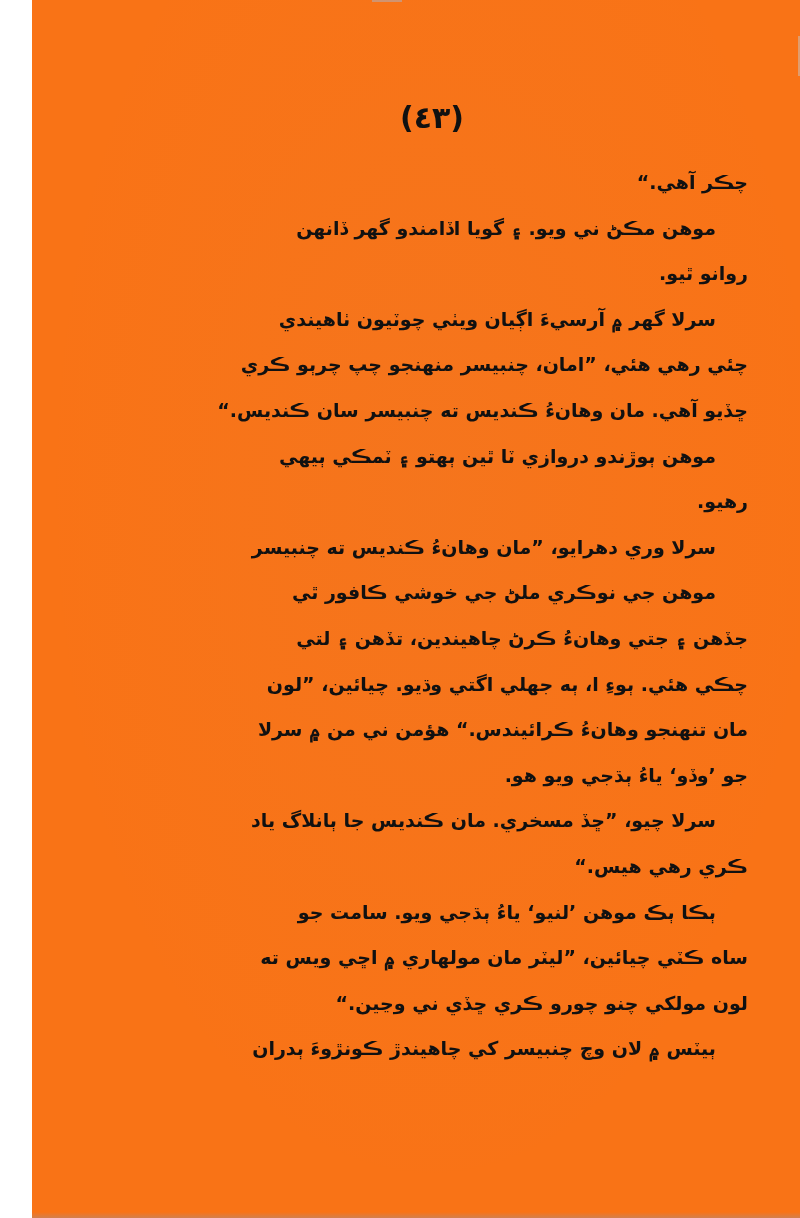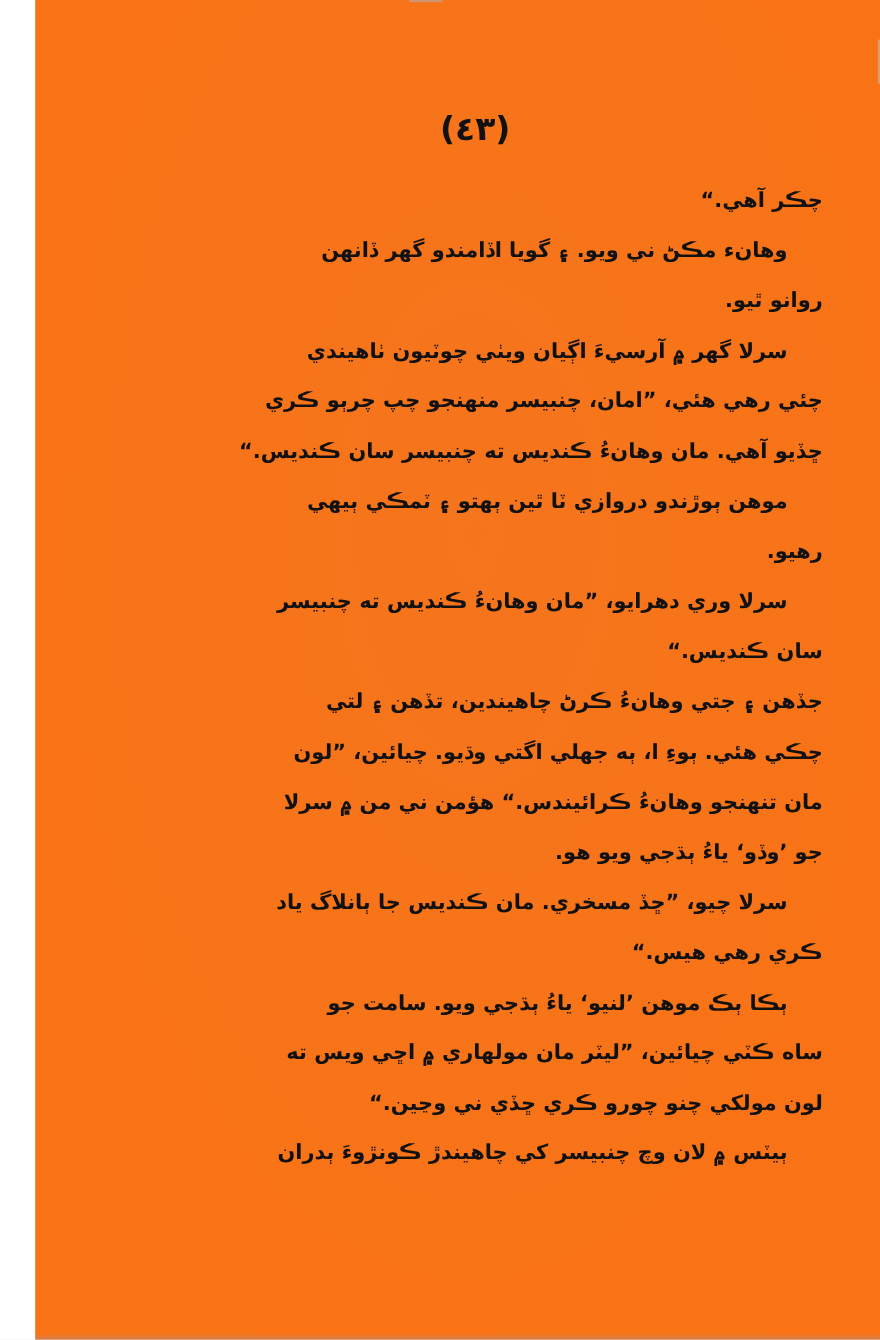--- a/index.html
+++ b/index.html
@@ -92,29 +92,29 @@
 
 <div class="page">
   <div class="bleed"></div>
   <div class="top-mark"></div>
   <div class="right-mark"></div>
 
   <div class="page-number">(٤٣)</div>
 
   <div class="text-block">
     <span class="line">چڪر آهي.“</span>
-    <span class="line indent">وهانء مڪڻ ني ويو. ۽ گويا اڏامندو گهر ڏانهن</span>
+    <span class="line indent">موهن مڪڻ ني ويو. ۽ گويا اڏامندو گهر ڏانهن</span>
     <span class="line">روانو ٿيو.</span>
     <span class="line indent">سرلا گهر ۾ آرسيءَ اڳيان ويٺي چوٽيون ٺاهيندي</span>
     <span class="line">چئي رهي هئي، ”امان، چنبيسر منهنجو چپ چرٻو ڪري</span>
     <span class="line">ڇڏيو آهي. مان وهانءُ ڪنديس ته چنبيسر سان ڪنديس.“</span>
     <span class="line indent">موهن ٻوڙندو دروازي ٽا ٿين ٻهتو ۽ ٽمڪي ٻيهي</span>
     <span class="line">رهيو.</span>
     <span class="line indent">سرلا وري دهرايو، ”مان وهانءُ ڪنديس ته چنبيسر</span>
-    <span class="line">سان ڪنديس.“</span>
+    <span class="line indent">موهن جي نوڪري ملڻ جي خوشي ڪافور ٿي</span>
     <span class="line">جڏهن ۽ جتي وهانءُ ڪرڻ چاهيندين، تڏهن ۽ لتي</span>
     <span class="line">چڪي هئي. ٻوءِ ا، ٻه جهلي اگتي وڌيو. چيائين، ”لون</span>
     <span class="line">مان تنهنجو وهانءُ ڪرائيندس.“ هؤمن ني من ۾ سرلا</span>
     <span class="line">جو ’وڏو‘ ياءُ ٻڌجي ويو هو.</span>
     <span class="line indent">سرلا چيو، ”ڇڏ مسخري. مان ڪنديس جا ٻانلاگ ياد</span>
     <span class="line">ڪري رهي هيس.“</span>
     <span class="line indent">ٻڪا ٻڪ موهن ’لنيو‘ ياءُ ٻڌجي ويو. سامت جو</span>
     <span class="line">ساه ڪٽي چيائين، ”ليٽر مان مولهاري ۾ اڇي ويس ته</span>
     <span class="line">لون مولکي چنو چورو ڪري ڇڏي ني وڃين.“</span>
     <span class="line indent">ٻيٽس ۾ لان وچ چنبيسر کي چاهيندڙ ڪونڙوءَ ٻدران</span>

